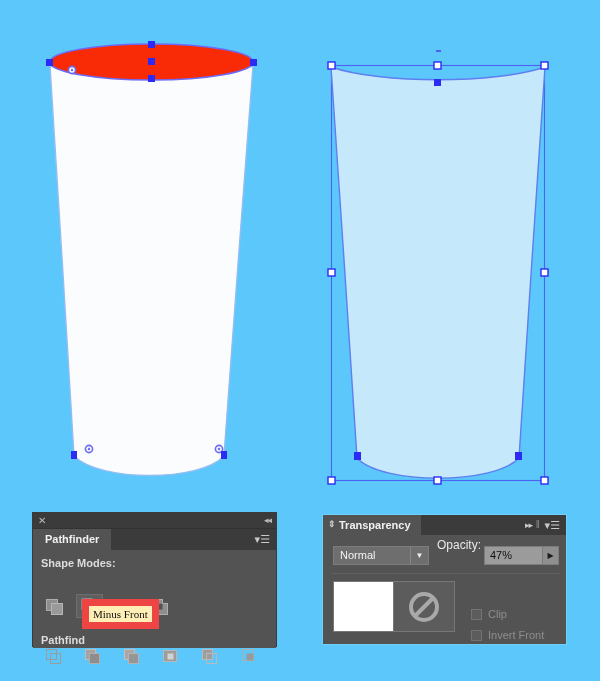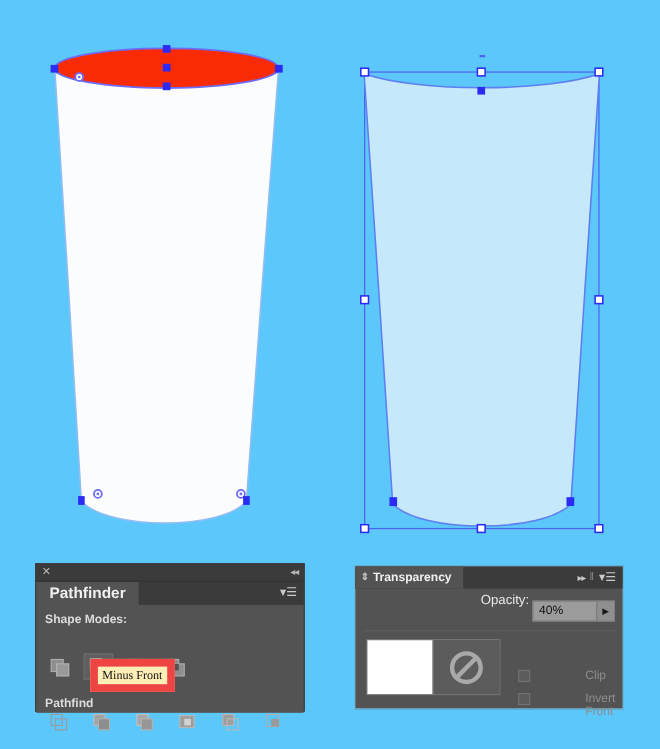--- a/index.html
+++ b/index.html
@@ -32,21 +32,21 @@
   }
   .pf-close{
     position:absolute;left:5px;top:1px;font-size:10px;color:#b9b9b9;line-height:13px;
   }
   .pf-collapse{
     position:absolute;right:5px;top:1px;font-size:9px;color:#b9b9b9;line-height:13px;letter-spacing:-1px;
   }
   .pf-tabrow{height:21px;background:#3b3b3b;position:relative;}
   .pf-tab{
     position:absolute;left:0;top:0;height:21px;padding:0 12px;
-    background:#535353;color:#f0f0f0;font-size:14px;font-weight:bold;
+    background:#535353;color:#f0f0f0;font-size:11px;font-weight:bold;
     line-height:21px;box-sizing:border-box;
   }
   .pf-menu{
     position:absolute;right:6px;top:4px;color:#c9c9c9;font-size:11px;line-height:12px;
   }
   .pf-body{background:#535353;height:98px;position:relative;}
   .pf-label{
     position:absolute;color:#dcdcdc;font-size:11px;font-weight:bold;
   }
   .pf-btn{
@@ -100,21 +100,21 @@
   .tr-hr{position:absolute;left:8px;top:38px;width:229px;height:1px;background:#606060;}
   .tr-thumbs{position:absolute;left:10px;top:46px;width:122px;height:51px;border:1px solid #777;box-sizing:border-box;display:flex;}
   .tr-thumb-a{width:60px;height:49px;background:#ffffff;border-right:1px solid #777;}
   .tr-thumb-b{flex:1;height:49px;background:#5c5c5c;position:relative;}
   .tr-makemask{
     position:absolute;left:148px;top:47px;width:88px;height:20px;
     background:#5e5e5e;border:1px solid #767676;box-sizing:border-box;
     color:#fff;font-size:11px;font-weight:bold;text-align:center;line-height:18px;
   }
   .tr-check{position:absolute;left:148px;width:11px;height:11px;background:#5c5c5c;border:1px solid #737373;box-sizing:border-box;}
-  .tr-checklbl{position:absolute;left:165px;color:#8e8e8e;font-size:11px;margin-left:44px;}
+  .tr-checklbl{position:absolute;left:165px;color:#8e8e8e;font-size:11px;}
   svg{display:block;}
 </style>
 </head>
 <body>
 
 <div id="stage">
 
   <svg id="canvas" viewBox="0 0 600 681" width="600" height="681">
 
     <g>
@@ -277,25 +277,29 @@
         <span class="tr-tab-arrows">⇕</span>
         <span>Transparency</span>
       </div>
       <span class="tr-expand">▸▸</span>
       <span class="tr-divider">‖</span>
       <span class="tr-menu">▾☰</span>
     </div>
 
     <div class="tr-body">
 
+      <div class="tr-select">
+        <span>Normal</span>
+        <span class="tr-select-arrow">▼</span>
+      </div>
 
       <div class="tr-opacity-label">Opacity:</div>
 
       <div class="tr-opacity-field">
-        <span>40%</span>
+        <span>47%</span>
         <span class="tr-opacity-arrow">▶</span>
       </div>
 
       <div class="tr-hr"></div>
 
       <div class="tr-thumbs">
         <div class="tr-thumb-a"></div>
         <div class="tr-thumb-b">
           <svg width="60" height="49" viewBox="0 0 60 49">
             <circle cx="30" cy="25" r="13" fill="none" stroke="#a9a9a9" stroke-width="4"></circle>

